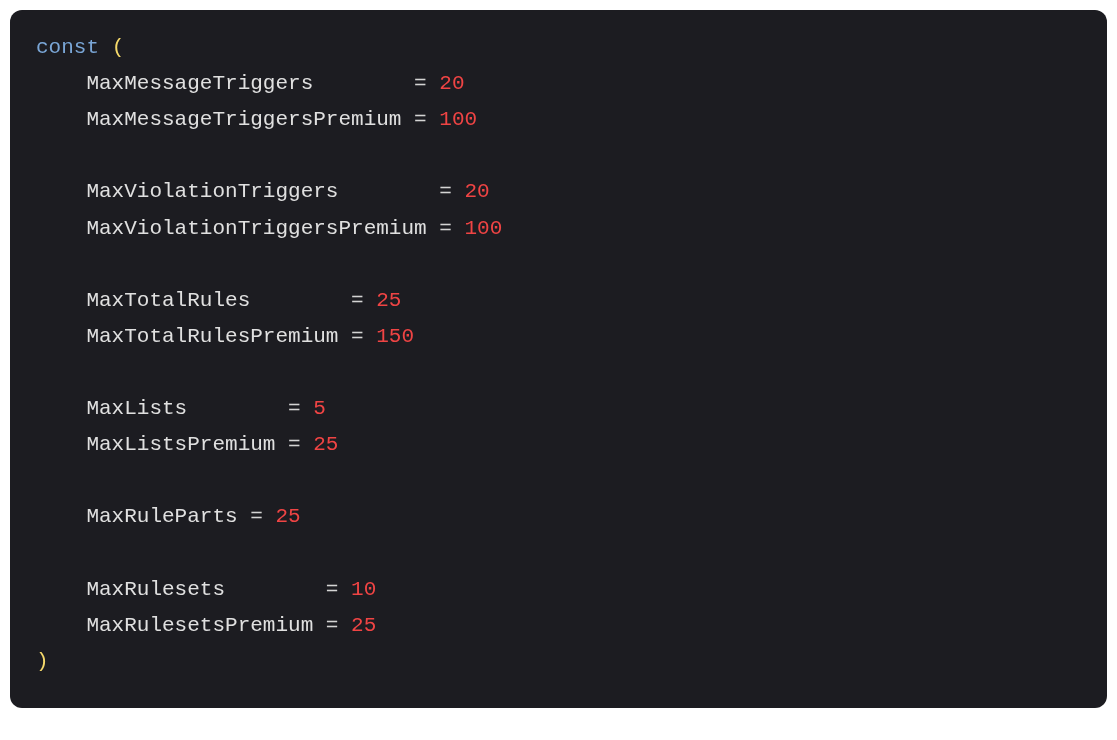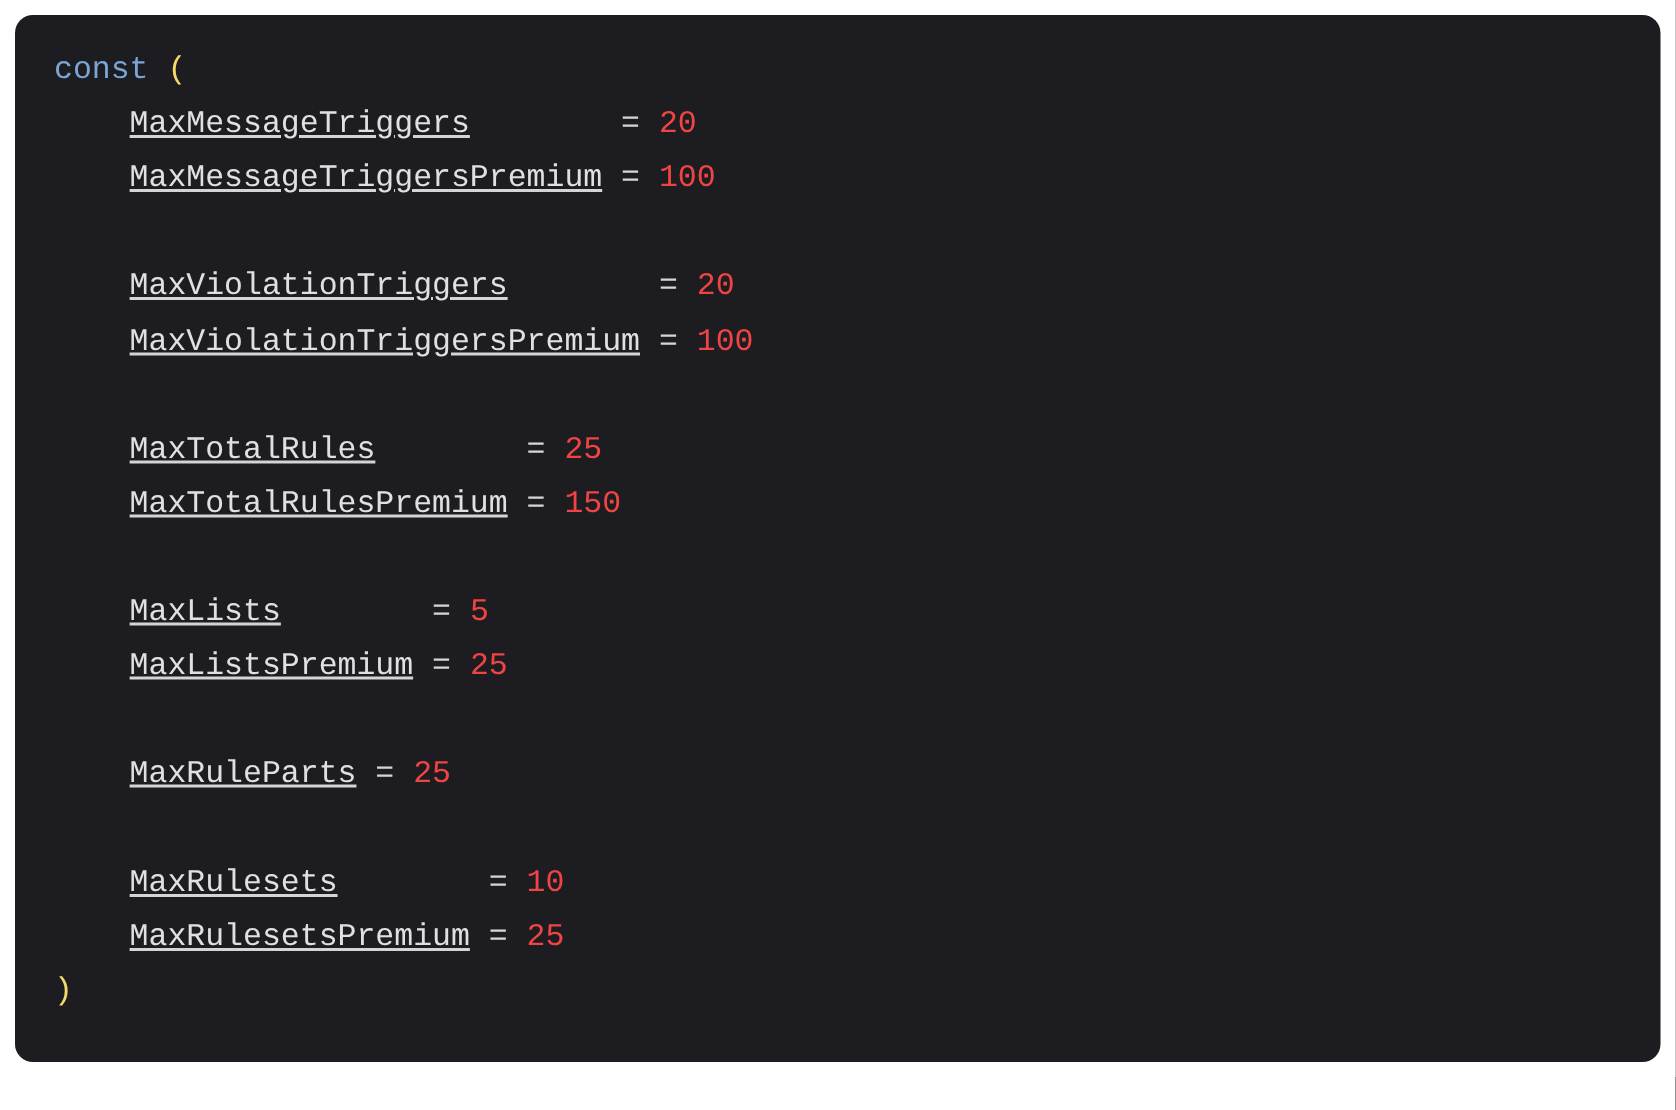--- a/index.html
+++ b/index.html
@@ -20,18 +20,18 @@
     white-space: pre;
     color: #d4d4d4;
   }
   .tok-keyword   { color: #7aa6d6; }  
   .tok-paren     { color: #f5d96b; }  
   .tok-ident     { color: #e0e0e0; }  
   .tok-op        { color: #d4d4d4; }  
   .tok-number    { color: #ef4444; }  
   .indent { display:inline-block; width: 4ch; }
   .line { display:block; }
-  .decl-ident { display:inline-block;text-decoration:underline; }
+  .decl-ident { display:inline-block; }
 </style>
 </head>
 <body>
 
 <div class="code-block" id="code-root"><span class="line"><span class="tok-keyword">const</span> <span class="tok-paren">(</span></span><span class="line"><span class="indent"></span><span class="decl-ident" style="width: 25ch;"><span class="tok-ident">MaxMessageTriggers</span></span> <span class="tok-op">=</span> <span class="tok-number">20</span></span><span class="line"><span class="indent"></span><span class="decl-ident" style="width: 25ch;"><span class="tok-ident">MaxMessageTriggersPremium</span></span> <span class="tok-op">=</span> <span class="tok-number">100</span></span><span class="line">&nbsp;</span><span class="line"><span class="indent"></span><span class="decl-ident" style="width: 27ch;"><span class="tok-ident">MaxViolationTriggers</span></span> <span class="tok-op">=</span> <span class="tok-number">20</span></span><span class="line"><span class="indent"></span><span class="decl-ident" style="width: 27ch;"><span class="tok-ident">MaxViolationTriggersPremium</span></span> <span class="tok-op">=</span> <span class="tok-number">100</span></span><span class="line">&nbsp;</span><span class="line"><span class="indent"></span><span class="decl-ident" style="width: 20ch;"><span class="tok-ident">MaxTotalRules</span></span> <span class="tok-op">=</span> <span class="tok-number">25</span></span><span class="line"><span class="indent"></span><span class="decl-ident" style="width: 20ch;"><span class="tok-ident">MaxTotalRulesPremium</span></span> <span class="tok-op">=</span> <span class="tok-number">150</span></span><span class="line">&nbsp;</span><span class="line"><span class="indent"></span><span class="decl-ident" style="width: 15ch;"><span class="tok-ident">MaxLists</span></span> <span class="tok-op">=</span> <span class="tok-number">5</span></span><span class="line"><span class="indent"></span><span class="decl-ident" style="width: 15ch;"><span class="tok-ident">MaxListsPremium</span></span> <span class="tok-op">=</span> <span class="tok-number">25</span></span><span class="line">&nbsp;</span><span class="line"><span class="indent"></span><span class="decl-ident" style="width: 12ch;"><span class="tok-ident">MaxRuleParts</span></span> <span class="tok-op">=</span> <span class="tok-number">25</span></span><span class="line">&nbsp;</span><span class="line"><span class="indent"></span><span class="decl-ident" style="width: 18ch;"><span class="tok-ident">MaxRulesets</span></span> <span class="tok-op">=</span> <span class="tok-number">10</span></span><span class="line"><span class="indent"></span><span class="decl-ident" style="width: 18ch;"><span class="tok-ident">MaxRulesetsPremium</span></span> <span class="tok-op">=</span> <span class="tok-number">25</span></span><span class="line"><span class="tok-paren">)</span></span></div>
 
 </body></html>

